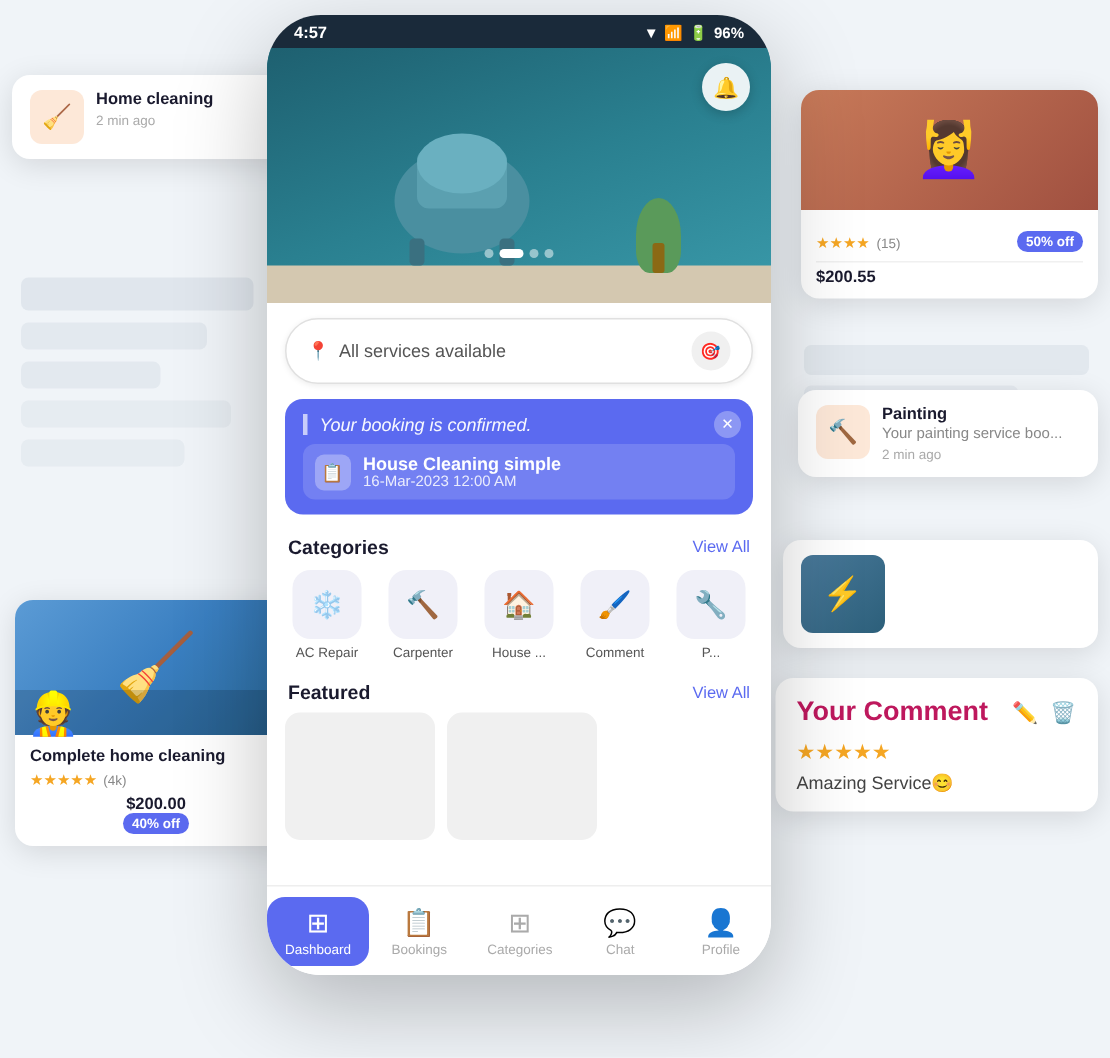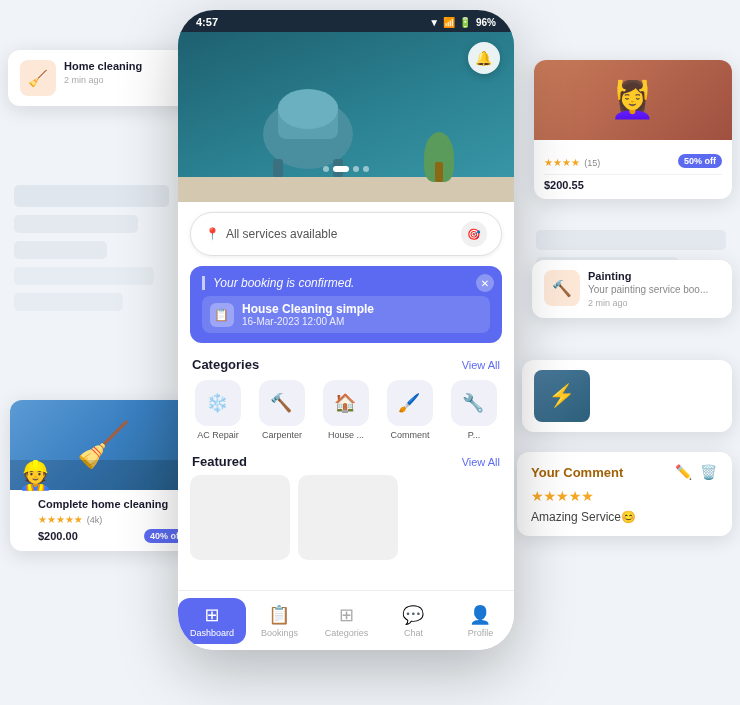--- a/index.html
+++ b/index.html
@@ -289,26 +289,26 @@
     }
     .product-img {
       width: 100%;
       height: 90px;
       background: linear-gradient(135deg, #5b9bd5 0%, #3a7fc1 50%, #2a6a9a 100%);
       position: relative;
       display: flex;
       align-items: center;
       justify-content: center;
     }
-    .product-info { padding: 8px 10px; margin-left: 18px; }
+    .product-info { padding: 8px 10px; }
     .product-title { font-size: 11px; font-weight: 700; color: #1a1a2e; margin-bottom: 4px; }
     .product-rating { display: flex; align-items: center; gap: 4px; margin-bottom: 4px; }
     .stars { color: #f5a623; font-size: 10px; }
     .rating-count { font-size: 9px; color: #888; }
-    .product-footer { display: flex; justify-content: space-between; align-items: center; }
+    .product-footer { display: flex; justify-content: space-between; align-items: center; flex-direction: column; }
     .product-price { font-size: 11px; font-weight: 700; color: #1a1a2e; }
     .discount-badge {
       background: #5b6af0;
       color: #fff;
       font-size: 9px;
       font-weight: 700;
       padding: 2px 6px;
       border-radius: 10px;
     }
 
@@ -408,21 +408,21 @@
       padding: 12px 14px;
       box-shadow: 0 4px 20px rgba(0,0,0,0.12);
       z-index: 9;
     }
     .comment-header {
       display: flex;
       justify-content: space-between;
       align-items: center;
       margin-bottom: 8px;
     }
-    .comment-title { font-size: 13px; font-weight: 700; color: #a16207; }
+    .comment-title { font-size: 18px; font-weight: 700; color: #be185d; }
     .comment-actions { display: flex; gap: 8px; color: #aaa; font-size: 14px; }
     .comment-stars { color: #f5a623; font-size: 14px; margin-bottom: 6px; }
     .comment-text { font-size: 12px; color: #444; }
   </style>
 </head>
 <body>
 
 <div style="position:absolute;left:14px;top:185px;width:155px;z-index:5;">
   <div style="width:100%;height:22px;background:rgba(200,210,220,0.4);border-radius:5px;margin-bottom:8px;"></div>
   <div style="width:80%;height:18px;background:rgba(200,210,220,0.3);border-radius:5px;margin-bottom:8px;"></div>

